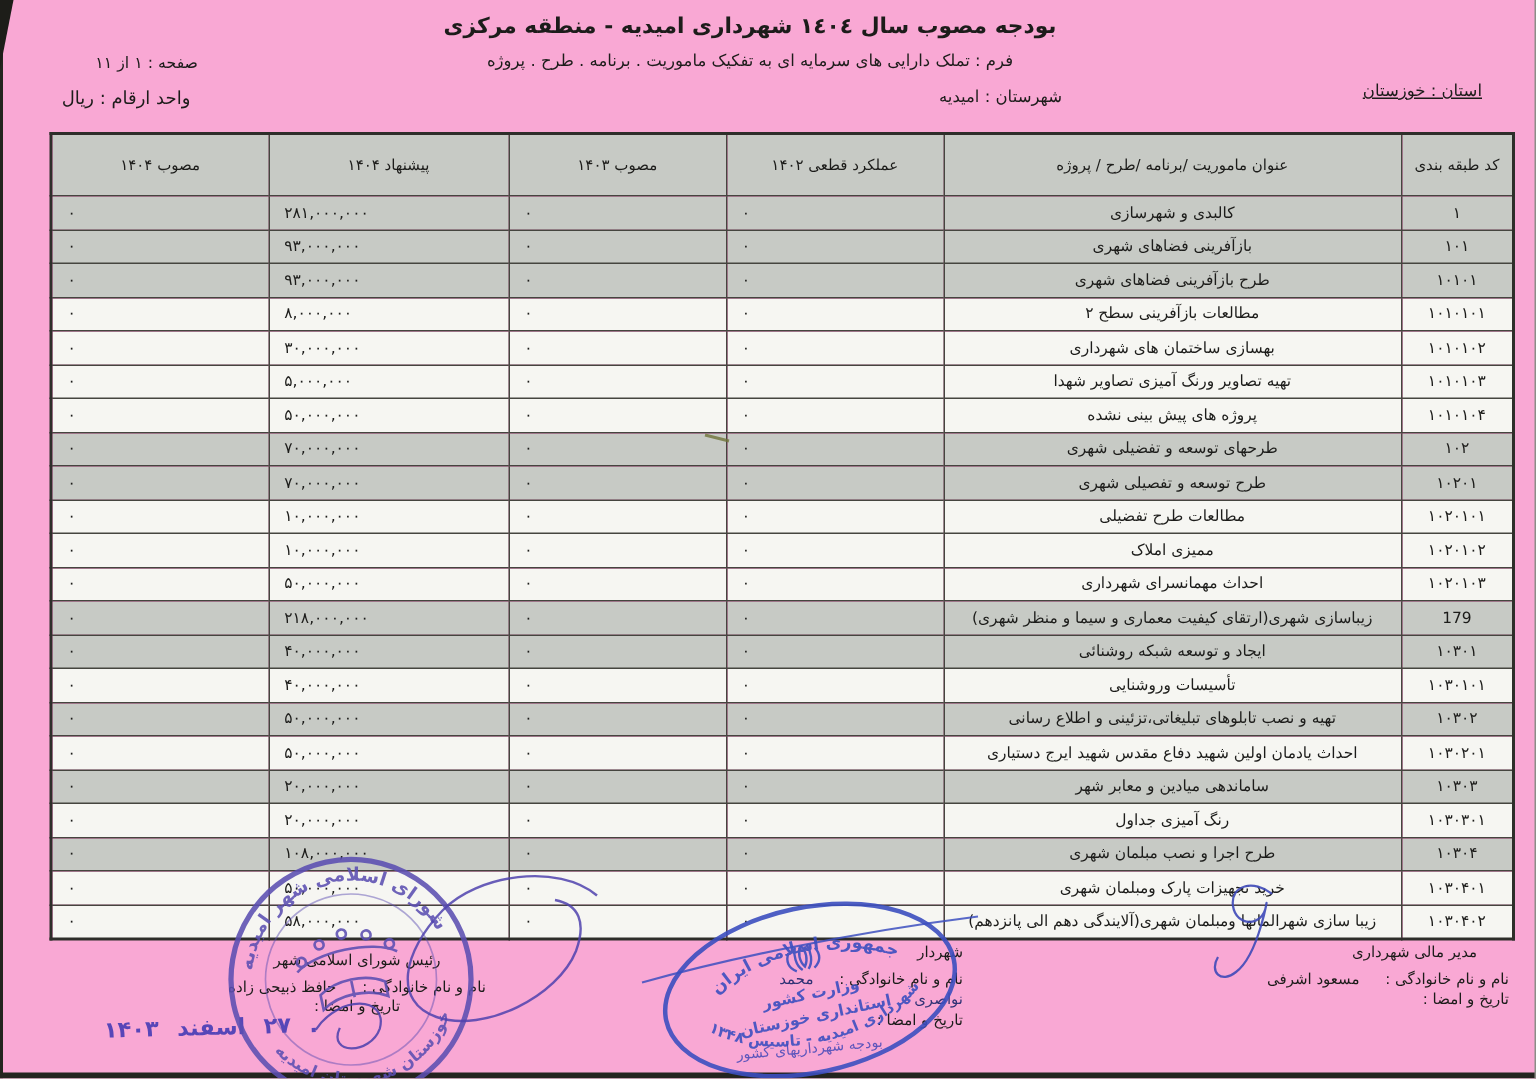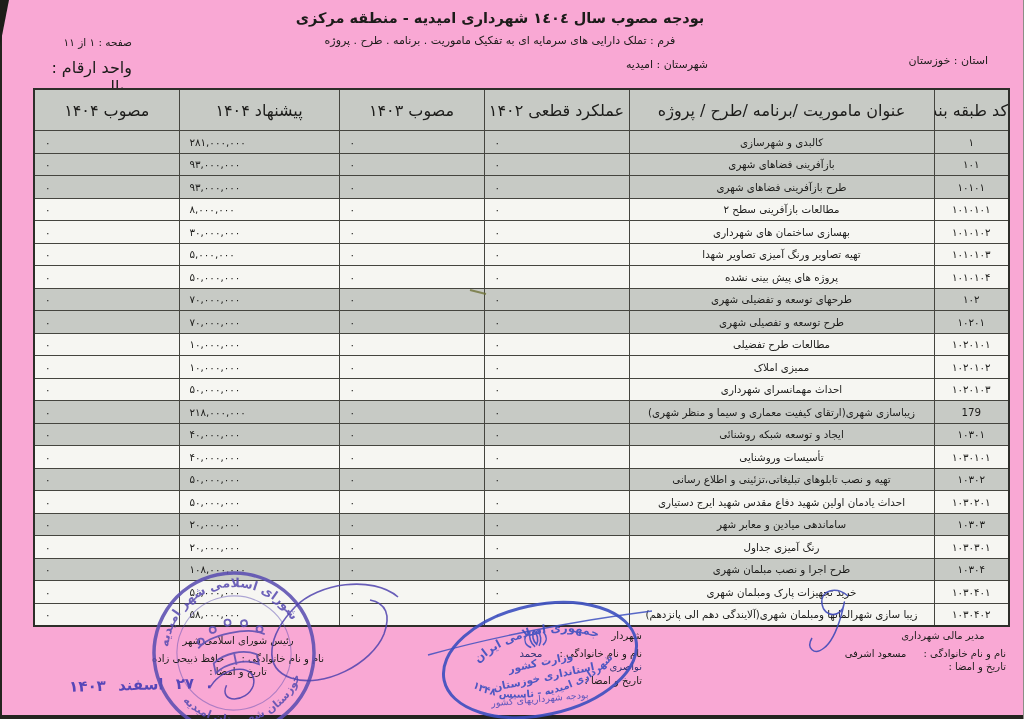--- a/index.html
+++ b/index.html
@@ -14,34 +14,34 @@
   .edge-bottom{left:0;bottom:0;width:1024px;height:4px;}
   .edge-right{right:0;top:0;width:1px;height:719px;background:#8d8d87;}
   .corner-tl{position:absolute;left:0;top:0;width:0;height:0;
     border-left:9px solid #1d1d19;border-bottom:46px solid transparent;}
   
   .hdr-title{position:absolute;top:10px;left:0;right:0;text-align:center;
     font-size:14.5px;font-weight:bold;transform:translateX(-12px);}
   .hdr-subtitle{position:absolute;top:34px;left:0;right:0;text-align:center;
     font-size:11px;transform:translateX(-12px);}
   .hdr-pageinfo{position:absolute;top:36px;left:42px;width:90px;font-size:10.5px;text-align:right;}
-  .hdr-unit{position:absolute;top:58px;left:36px;width:96px;font-size:16px;text-align:right;}
-  .hdr-province{position:absolute;top:54px;right:36px;font-size:11px;}
+  .hdr-unit{position:absolute;top:58px;left:36px;width:96px;font-size:12px;text-align:center;}
+  .hdr-province{position:absolute;top:54px;right:36px;font-size:11px;text-decoration:underline;}
   .hdr-county{position:absolute;top:58px;right:316px;font-size:11px;}
   
   table.budget{
     position:absolute; top:88px; right:14px; left:35px; width:975px;
     border-collapse:collapse; table-layout:fixed;
     border:2px solid #2e2e2a;
   }
   table.budget th, table.budget td{
     border:1px solid #45453f; overflow:hidden; white-space:nowrap;
   }
   table.budget thead th{
-    height:38px; background:#c7cac5; font-size:16px; font-weight:normal;
+    height:38px; background:#c7cac5; font-size:10px; font-weight:normal;
     text-align:center; vertical-align:middle;
   }
   table.budget tbody td{height:19.5px; background:#f6f6f2; font-size:10.3px; vertical-align:middle;}
   table.budget tbody tr.shaded td{background:#c7cac5;}
   td.c-code{text-align:center;}
   td.c-title{text-align:center;font-size:10.5px;}
   td.c-num{text-align:left;padding-left:10px;direction:ltr;}
   
   .sig{position:absolute;font-size:10px;line-height:13.5px;}
   .sig .role{margin-bottom:4px;}

